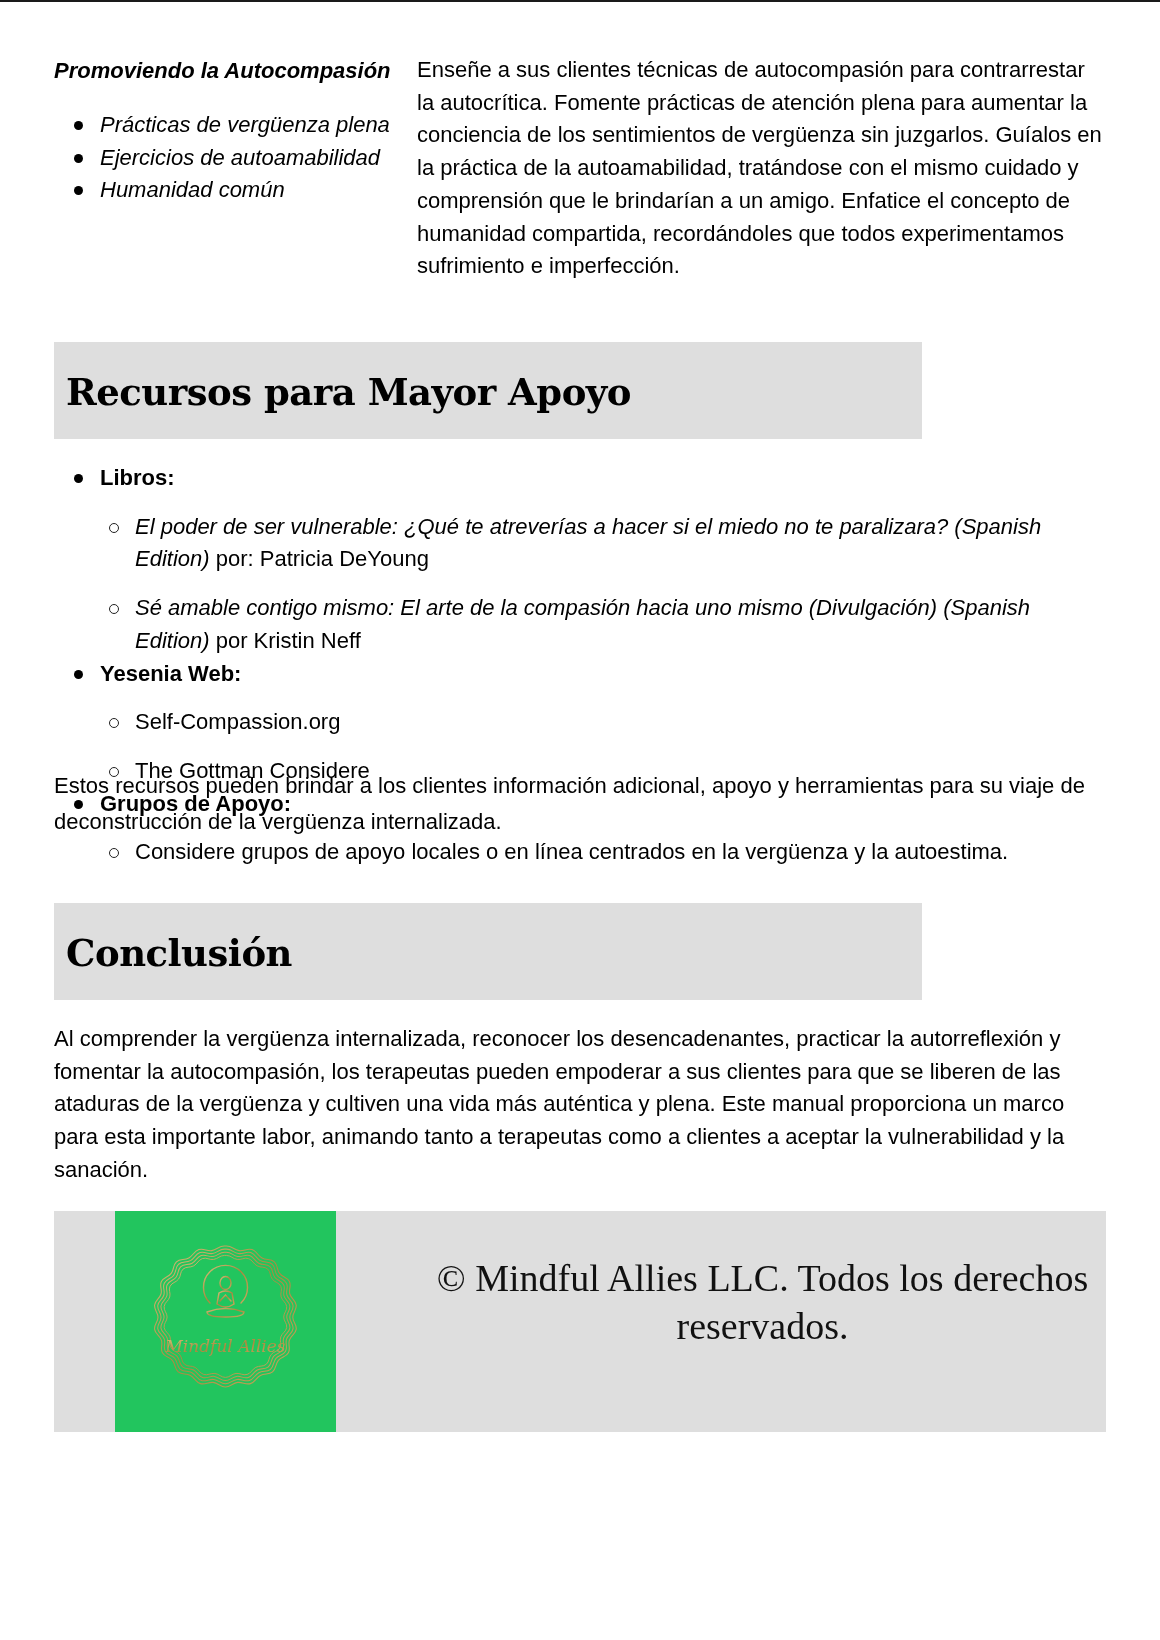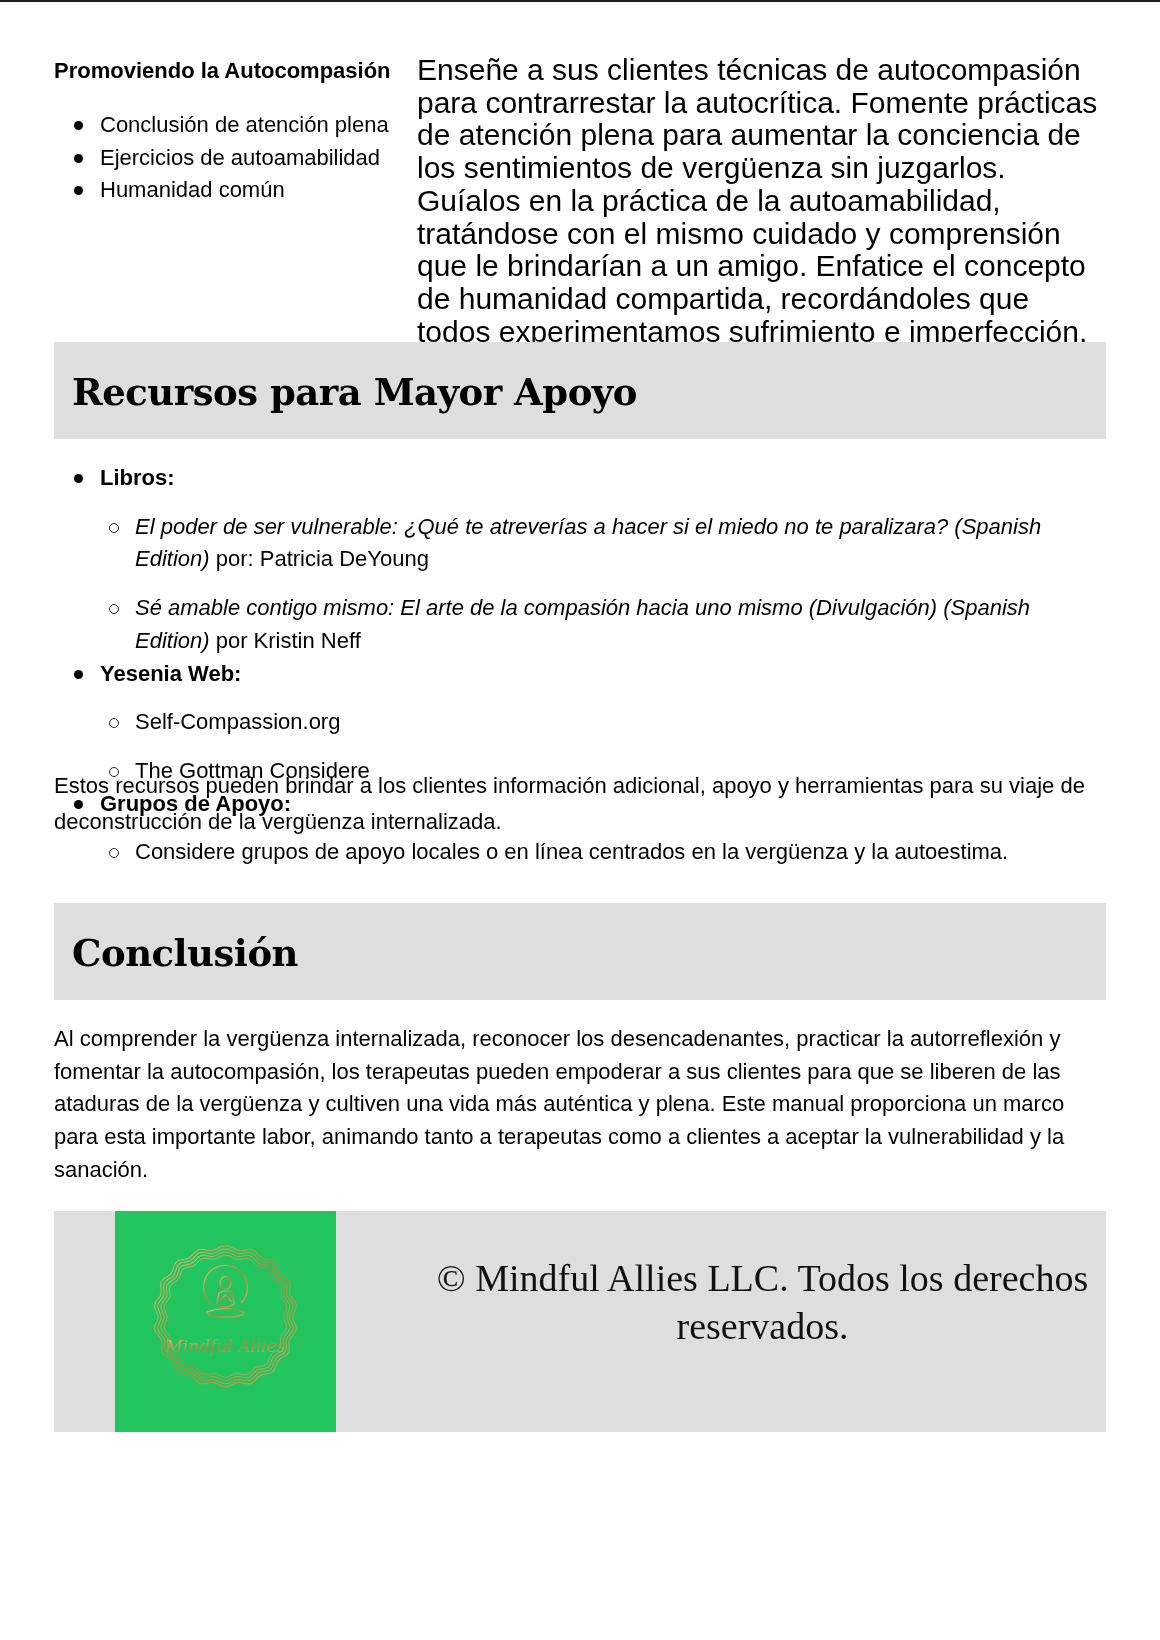--- a/index.html
+++ b/index.html
@@ -27,20 +27,21 @@
     .two-col {
       position: absolute;
       left: 0;
       top: 52px;
       width: 1052px;
       display: flex;
     }
     .col-left {
       width: 363px;
       flex: 0 0 363px;
+      font-style: italic;
     }
     .col-left h3 {
       font-size: 22px;
       font-weight: bold;
       line-height: 33px;
     }
     .col-left ul {
       list-style: none;
       margin-top: 22px;
     }
@@ -56,33 +57,33 @@
       top: 12px;
       width: 9px;
       height: 9px;
       border-radius: 50%;
       background: #000;
     }
     .col-right {
       flex: 1;
       padding-left: 0;
       line-height: 32.7px;
-      font-size: 30px;
+      font-size: 22px;
       width: 689px;
     }
     
     .band {
       position: absolute;
       left: 0;
-      width: 1052px;
+      width: 868px;
       height: 97px;
       background: #dedede;
       display: flex;
       align-items: center;
-      padding-left: 18px;
+      padding-left: 12px;
     }
     .band h2 {
       font-family: "DejaVu Serif", serif;
       font-weight: bold;
       font-size: 37px;
       letter-spacing: -0.5px;
       color: #000;
       line-height: 1;
       padding-top: 4px;
     }
@@ -188,21 +189,21 @@
   </style>
 </head>
 <body>
 
 <div class="page">
 
   <section class="two-col">
     <div class="col-left">
       <h3>Promoviendo la Autocompasión</h3>
       <ul>
-        <li>Conclusión de atención plena</li>
+        <li>Prácticas de vergüenza plena</li>
         <li>Ejercicios de autoamabilidad</li>
         <li>Humanidad común</li>
       </ul>
     </div>
     <p class="col-right">Enseñe a sus clientes técnicas de autocompasión para contrarrestar la autocrítica. Fomente prácticas de atención plena para aumentar la conciencia de los sentimientos de vergüenza sin juzgarlos. Guíalos en la práctica de la autoamabilidad, tratándose con el mismo cuidado y comprensión que le brindarían a un amigo. Enfatice el concepto de humanidad compartida, recordándoles que todos experimentamos sufrimiento e imperfección.</p>
   </section>
 
   <div class="band band-resources">
     <h2>Recursos para Mayor Apoyo</h2>
   </div>

